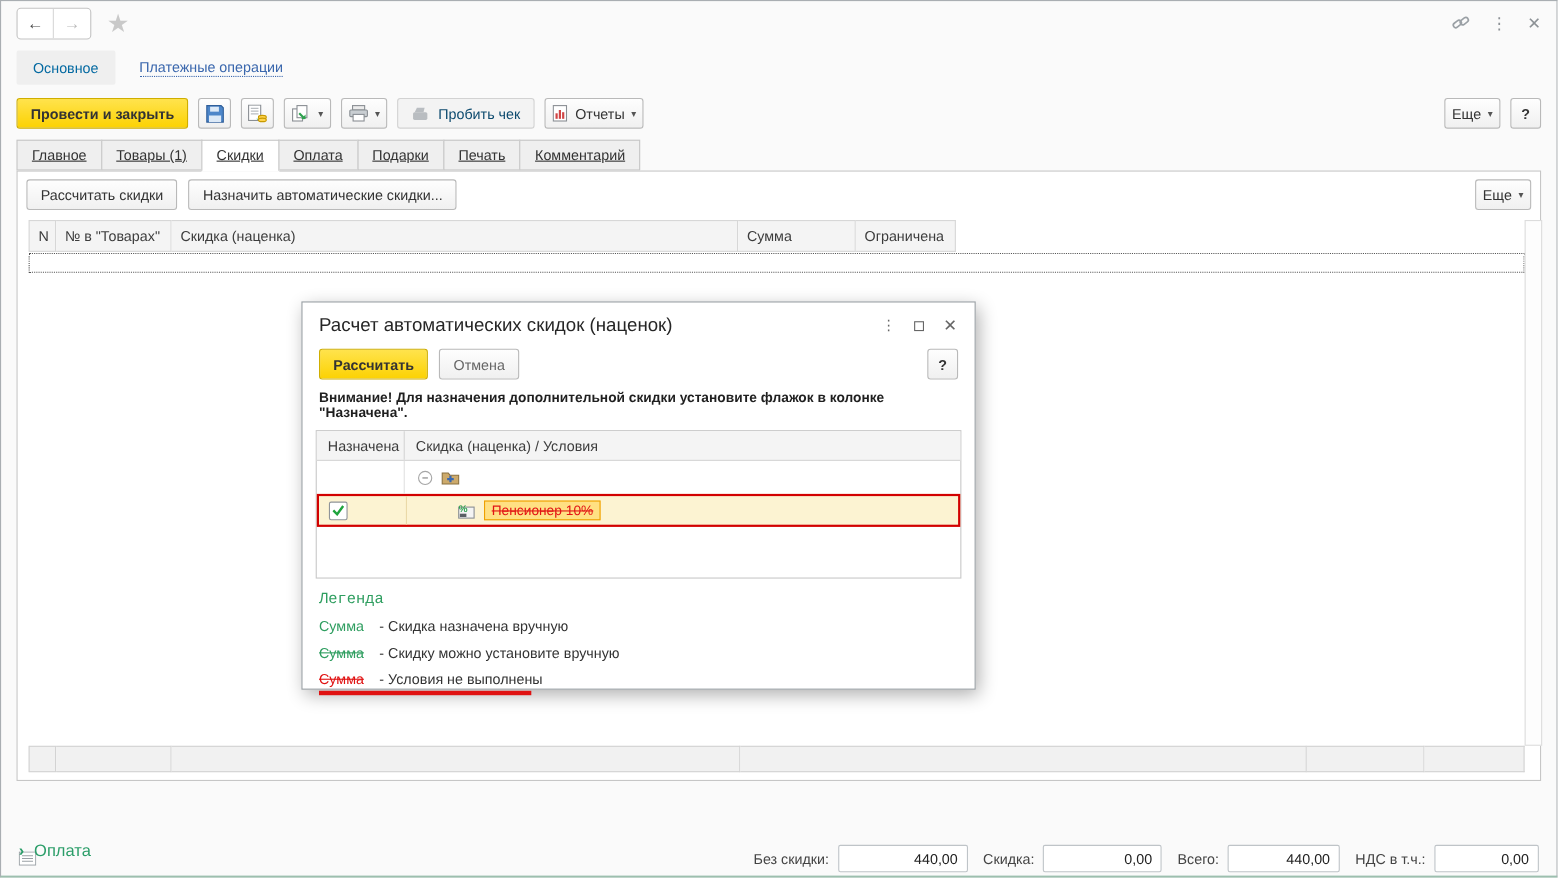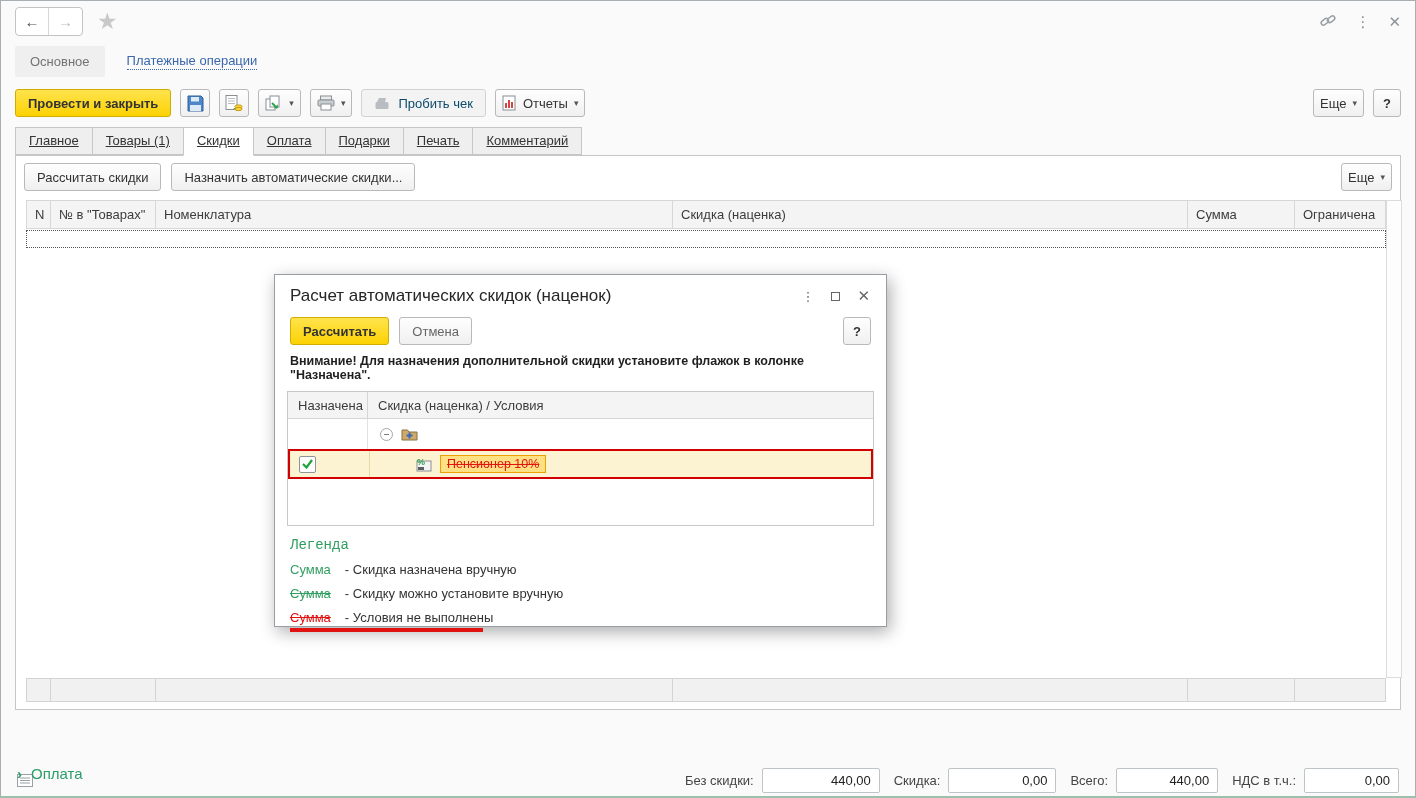--- a/index.html
+++ b/index.html
@@ -14,21 +14,21 @@
   .navbtn { width:33px; height:27px; display:flex; align-items:center; justify-content:center; font-size:15px; cursor:pointer; }
   .navbtn.back { color:#4a4a4a; border-right:1px solid #d8d8d8; }
   .navbtn.fwd { color:#bcbcbc; }
   .star { font-size:23px; color:#c9c9c9; margin:0 10px 0 14px; line-height:1; }
   .wtitle { font-size:18px; color:#1d1d1d; white-space:nowrap; }
   .tb-right { margin-left:auto; display:flex; align-items:center; gap:18px; color:#8d9296; }
   .tb-ico { font-size:15px; line-height:1; cursor:pointer; }
 
   
   .subnav { position:absolute; top:40px; left:0; right:0; height:40px; display:flex; align-items:center; padding:0 14px; gap:22px; }
-  .pill { background:#efefef; border-radius:2px; padding:8px 15px; color:#737373; }
+  .pill { background:#efefef; border-radius:2px; padding:8px 15px; color:#0369a1; }
   .navlink { color:#3a67ad; border-bottom:1px dotted #3a67ad; padding-bottom:1px; cursor:pointer; }
 
   
   .toolbar { position:absolute; top:84px; left:0; right:0; height:36px; display:flex; align-items:center; padding:0 14px; gap:9px; }
   .btn { display:inline-flex; align-items:center; justify-content:center; gap:6px; background:linear-gradient(#fefefe,#f0f0f0);
          border:1px solid #b9b9b9; border-radius:3px; padding:0 12px; height:28px; font-size:13px; color:#333; cursor:pointer; white-space:nowrap; }
   .btn-yellow { background:linear-gradient(#ffe34d,#fcd203); border-color:#cfae00; font-weight:bold; }
   .btn.disabled { background:#f3f3f3; border-color:#d2d2d2; color:#0c4a6e; cursor:default; }
   .iconbtn { width:30px; padding:0; }
   .split { padding:0 6px; }
@@ -220,21 +220,20 @@
       <div class="cmd-spacer"></div>
       <div class="btn split">
         <span>Еще</span>
         <span class="caret">▾</span>
       </div>
     </div>
 
     <div class="grid-header">
       <div class="gh c0">N</div>
       <div class="gh c1">№ в "Товарах"</div>
-      <div class="gh c2">Номенклатура</div>
       <div class="gh c3">Скидка (наценка)</div>
       <div class="gh c4">Сумма</div>
       <div class="gh c5">Ограничена</div>
     </div>
 
     <div class="dotted-row"></div>
     <div class="vtrack"></div>
 
     <div class="grid-footer">
       <div class="gf c0"></div>

